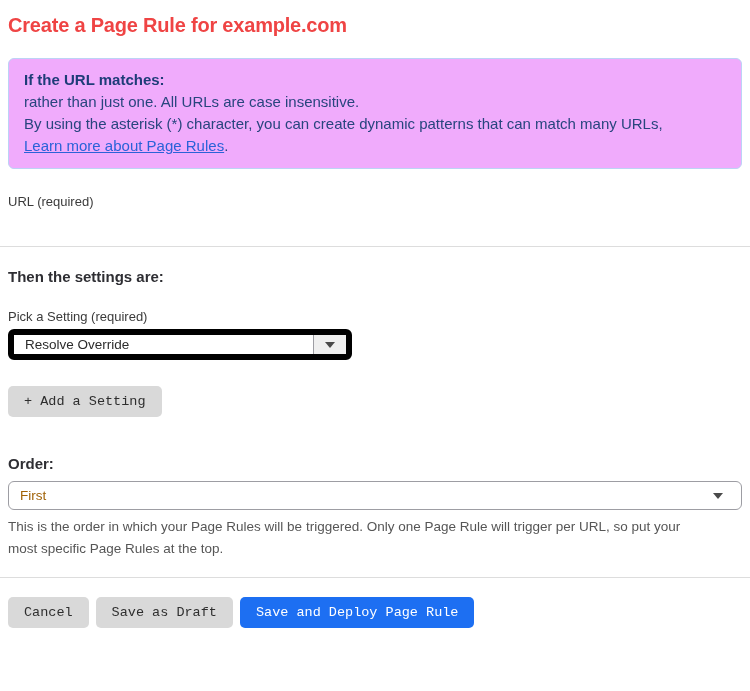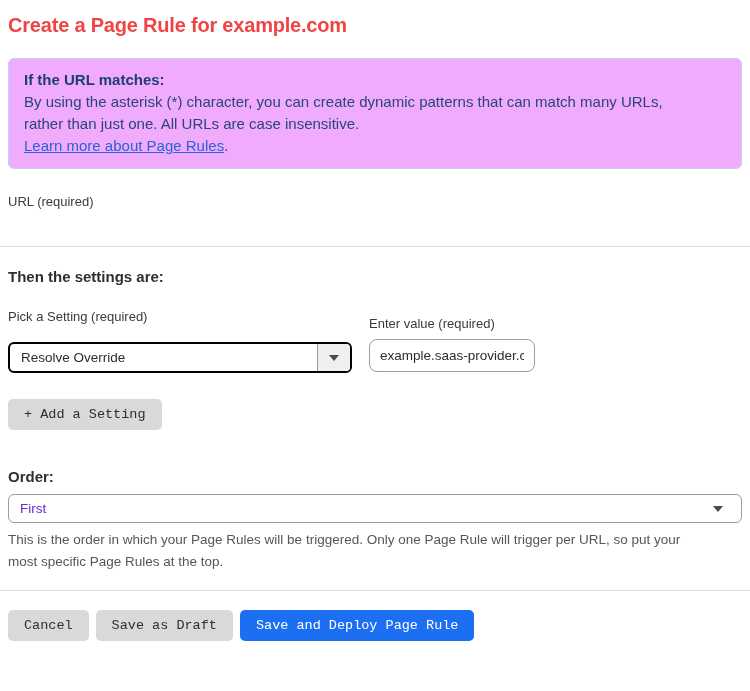--- a/index.html
+++ b/index.html
@@ -79,25 +79,25 @@
     color: #2e2e33;
   }
   .settings-heading { margin-top: 21px; }
 
   .settings-row { margin-top: 23px; display: flex; align-items: flex-start; }
   .setting-col { width: 344px; }
   .value-col { margin-left: 17px; padding-top: 7px; }
 
   
   .select-box {
-    margin-top: 17px;
+    margin-top: 4px;
     width: 344px;
     height: 31px;
     background: #ffffff;
-    border: 2px solid #000000;
+    border: 6px solid #000000;
     border-radius: 6px;
     display: flex;
     align-items: stretch;
     cursor: pointer;
     overflow: hidden;
   }
   .select-box .select-value {
     flex: 1;
     display: flex;
     align-items: center;
@@ -162,21 +162,21 @@
     height: 29px;
     background: #ffffff;
     border: 1px solid #9d9da3;
     border-radius: 6px;
     display: flex;
     align-items: center;
     justify-content: space-between;
     padding: 0 18px 0 11px;
     cursor: pointer;
   }
-  .order-select .select-value { font-size: 13.5px; color: #6d28d9; }
+  .order-select .select-value { font-size: 13.5px; color: #a16207; }
 
   .order-help {
     margin-top: 6px;
     font-size: 13.5px;
     line-height: 22px;
     color: #565656;
   }
   .order-help span { display: block; }
 
   .footer-buttons {
@@ -188,45 +188,41 @@
 </style>
 </head>
 <body>
 
 <div class="container">
 
   <h1 class="page-title">Create a Page Rule for example.com</h1>
 
   <div class="info-box">
     <span class="info-heading">If the URL matches:</span>
+    <span class="info-line">rather than just one. All URLs are case insensitive.</span>
     <span class="info-line">By using the asterisk (*) character, you can create dynamic patterns that can match many URLs,</span>
-    <span class="info-line">rather than just one. All URLs are case insensitive.</span>
     <span class="info-line"><a class="info-link">Learn more about Page Rules</a><span>.</span></span>
   </div>
 
   <label class="field-label url-label">URL (required)</label>
 
   <hr class="divider divider-1">
 
   <h2 class="section-heading settings-heading">Then the settings are:</h2>
 
   <div class="settings-row">
     <div class="setting-col">
       <label class="field-label">Pick a Setting (required)</label>
       <div class="select-box">
         <span class="select-value">Resolve Override</span>
         <span class="select-arrow-seg">
           <span class="caret-down"></span>
         </span>
       </div>
     </div>
-    <div class="value-col">
-      <label class="field-label">Enter value (required)</label>
-      <input class="value-input" type="text" value="example.saas-provider.c" style="">
-    </div>
   </div>
 
   <button class="btn btn-gray add-setting-btn">+ Add a Setting</button>
 
   <h2 class="section-heading order-heading">Order:</h2>
 
   <div class="order-select">
     <span class="select-value">First</span>
     <span class="caret-down"></span>
   </div>

